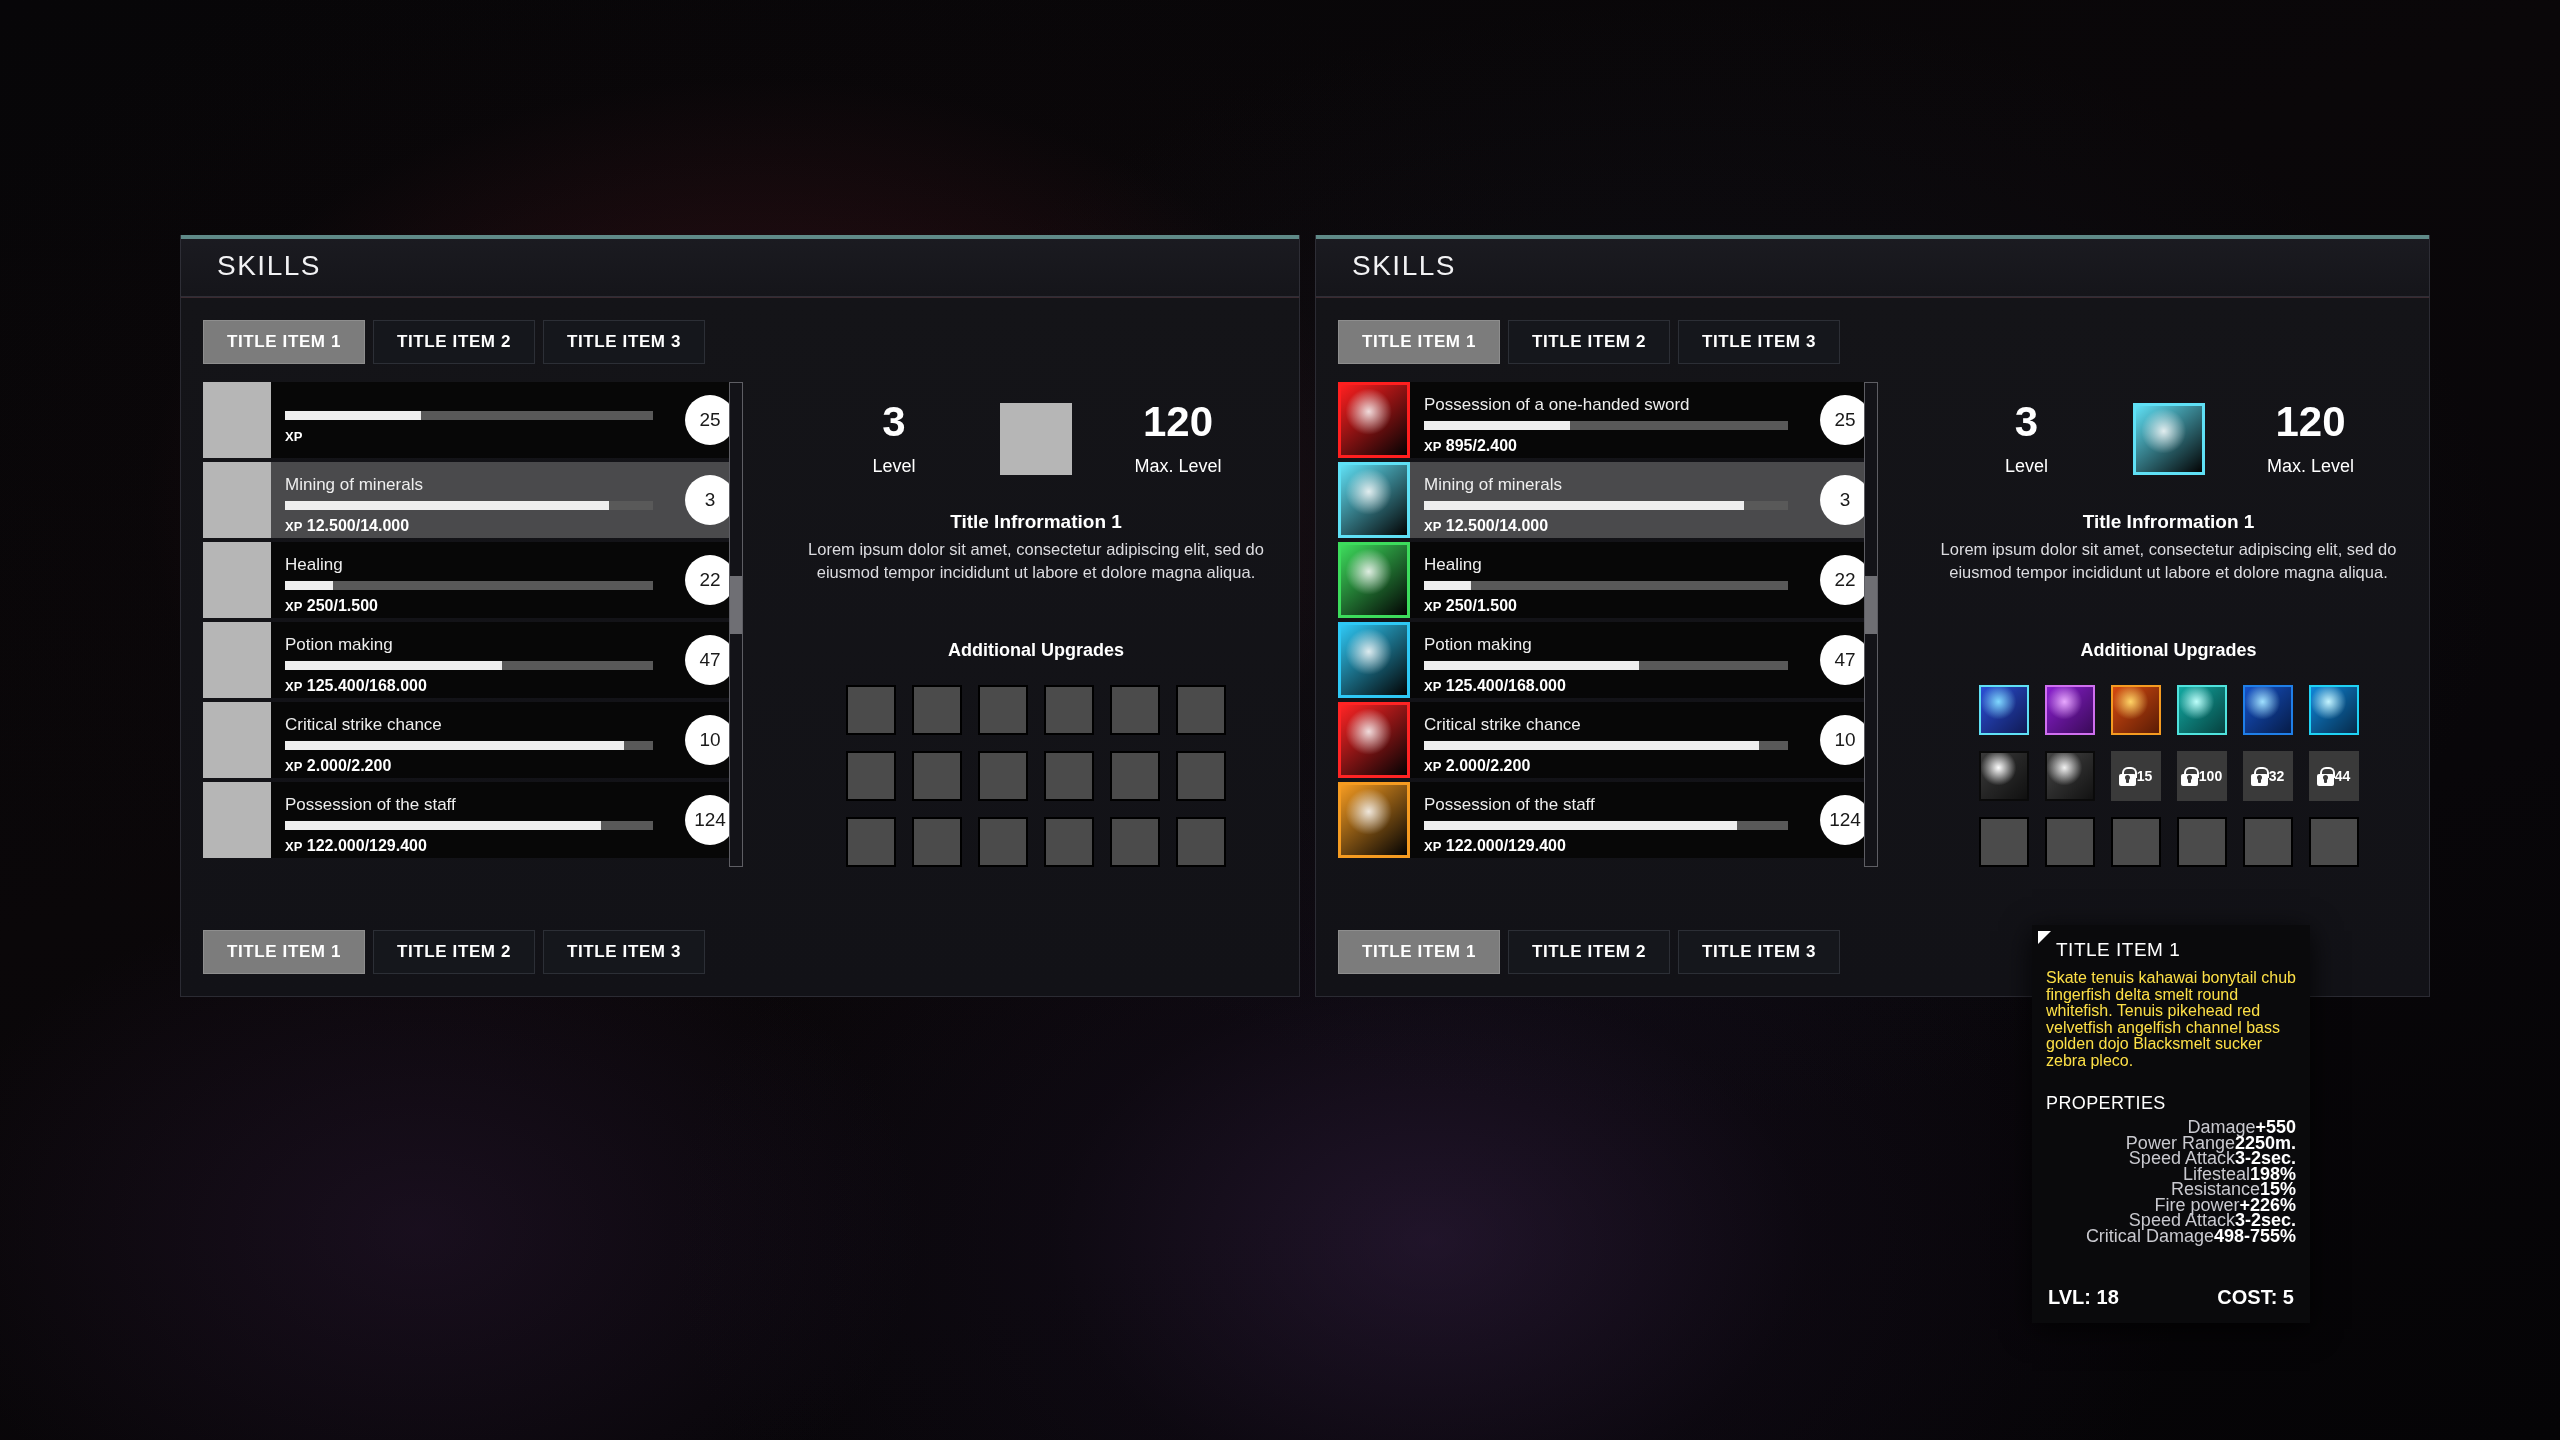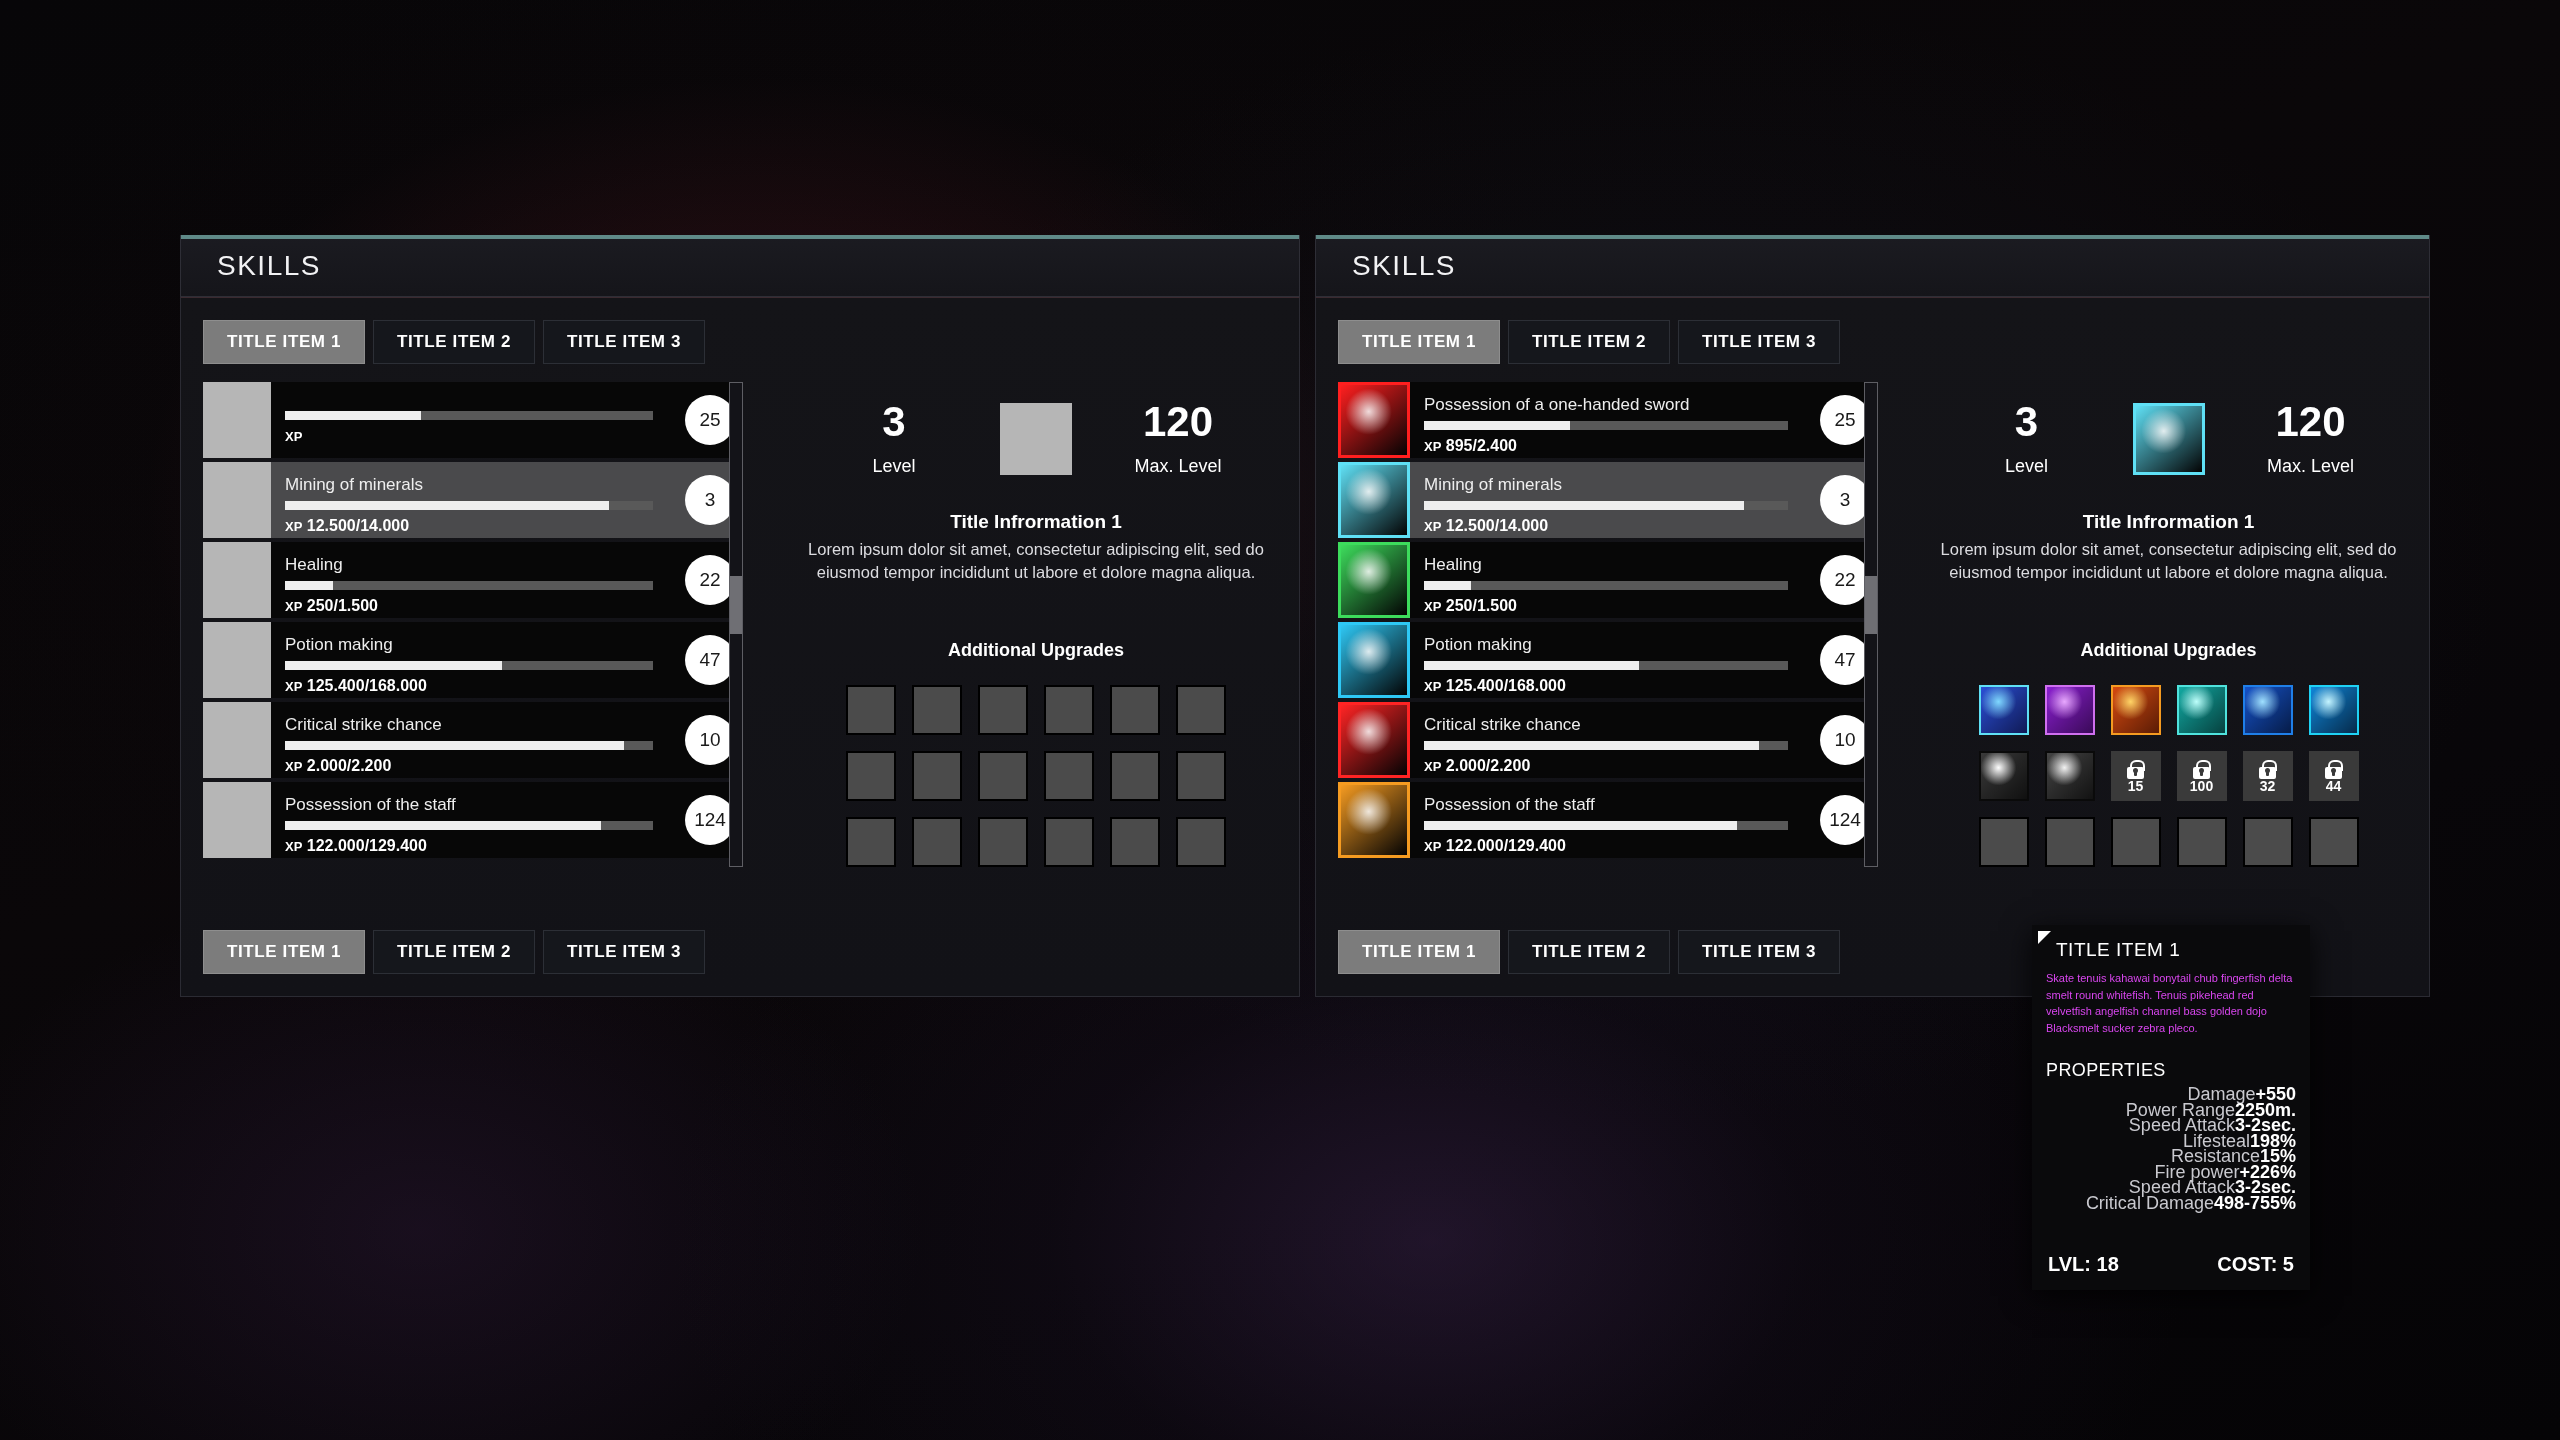--- a/index.html
+++ b/index.html
@@ -95,21 +95,21 @@
   .info-title { color: #ffffff; font-size: 19px; font-weight: 700; margin-top: 34px; }
   .info-body { color: #dcdce0; font-size: 16.5px; line-height: 23px; margin-top: 5px; }
   .upg-title { color: #ffffff; font-size: 18px; font-weight: 700; }
 
   
   .ugrid { display: grid; grid-template-columns: repeat(6, 50px); gap: 16px; }
   .uslot { width: 50px; height: 50px; background: #4b4b4b; border: 2px solid #000; }
   .uslot.art { border-width: 2px; border-style: solid; position: relative; }
   .uslot.locked {
     background: #3a3a3a; border: none;
-    display: flex; flex-direction: column; align-items: center; justify-content: center; gap: 1px;
+    display: flex; align-items: center; justify-content: center; gap: 1px;
   }
   .lock-g { width: 17px; height: 19px; position: relative; }
   .lock-g::before {
     content: ""; position: absolute; left: 3px; top: 0; width: 11px; height: 9px;
     border: 2.5px solid #fff; border-bottom: none; border-radius: 6px 6px 0 0;
   }
   .lock-g::after {
     content: ""; position: absolute; left: 0; top: 7px; width: 17px; height: 12px;
     background: #fff; border-radius: 2px;
   }
@@ -127,21 +127,21 @@
   .tooltip {
     position: absolute; width: 278px; background: #0a0a0c;
     padding: 12px 14px 0 14px; z-index: 60;
     box-shadow: 0 6px 28px rgba(0,0,0,0.8);
   }
   .tt-corner {
     position: absolute; left: 6px; top: 6px; width: 0; height: 0;
     border-left: 13px solid #ffffff; border-bottom: 13px solid transparent;
   }
   .tt-title { color: #fff; font-size: 19px; letter-spacing: 0.5px; margin: 2px 0 9px 10px; }
-  .tt-desc { color: #d946ef; font-size: 11px; line-height: 16.5px; }
+  .tt-desc { color: #fde047; font-size: 16px; line-height: 16.5px; }
   .tt-props-h { color: #fff; font-size: 18px; margin: 24px 0 6px 0; letter-spacing: 0.4px; }
   .tt-prop { display: flex; justify-content: flex-end; font-size: 18px; line-height: 15.5px; }
   .tt-prop .k { color: #c9c9cf; }
   .tt-prop .v { color: #ffffff; font-weight: 700; }
   .tt-foot {
     display: flex; justify-content: space-between; align-items: center;
     margin: 0 -14px; padding: 16px 16px 14px 16px; margin-top: 26px;
   }
   .tt-foot span { color: #ffffff; font-size: 20px; font-weight: 700; }
 </style>

